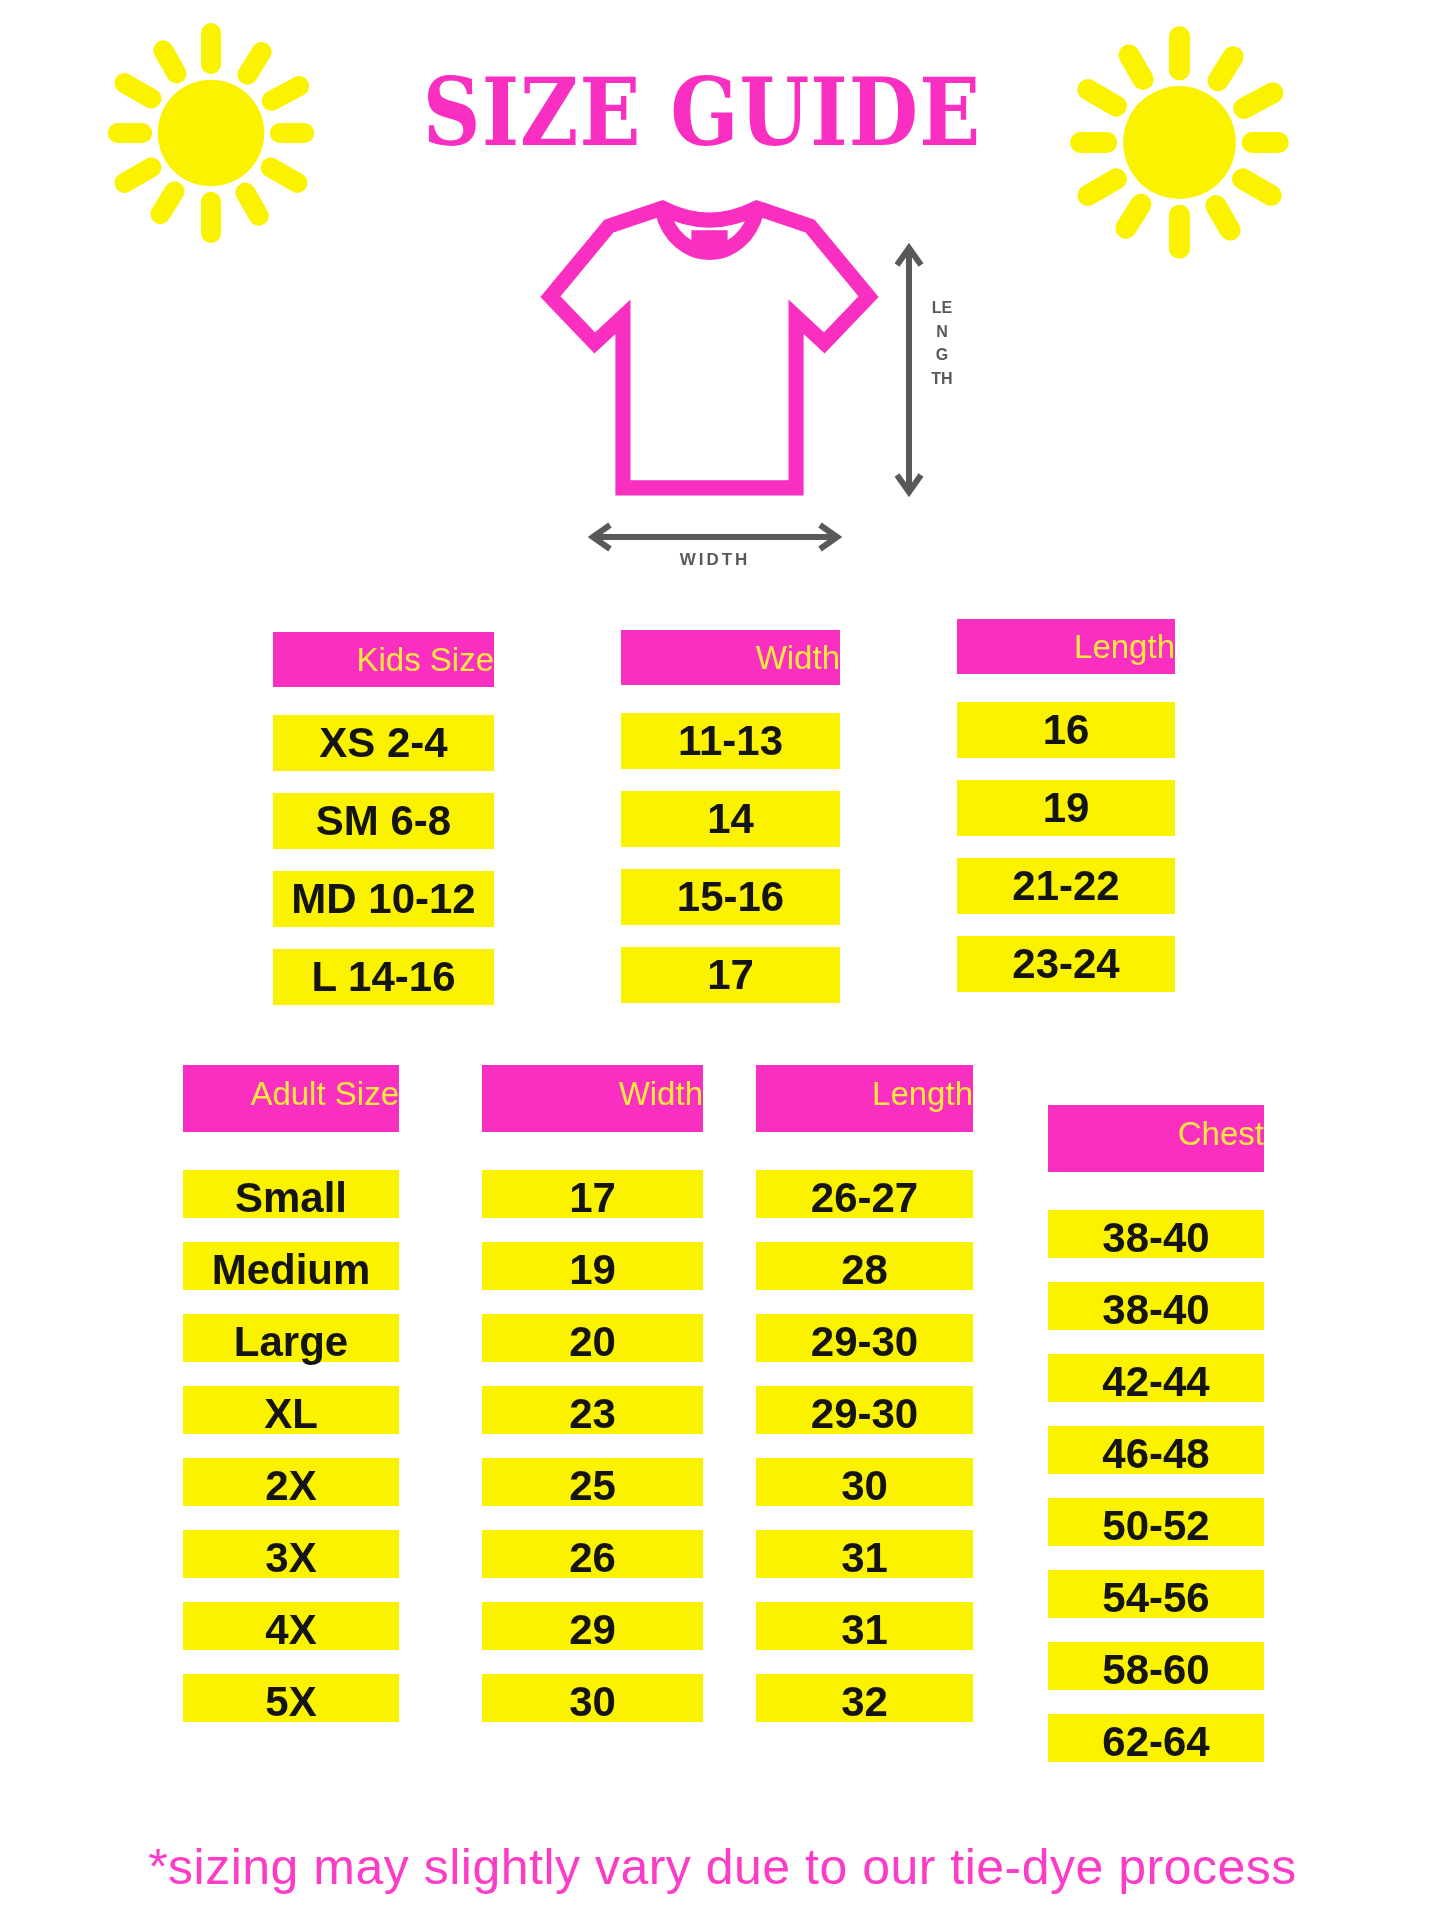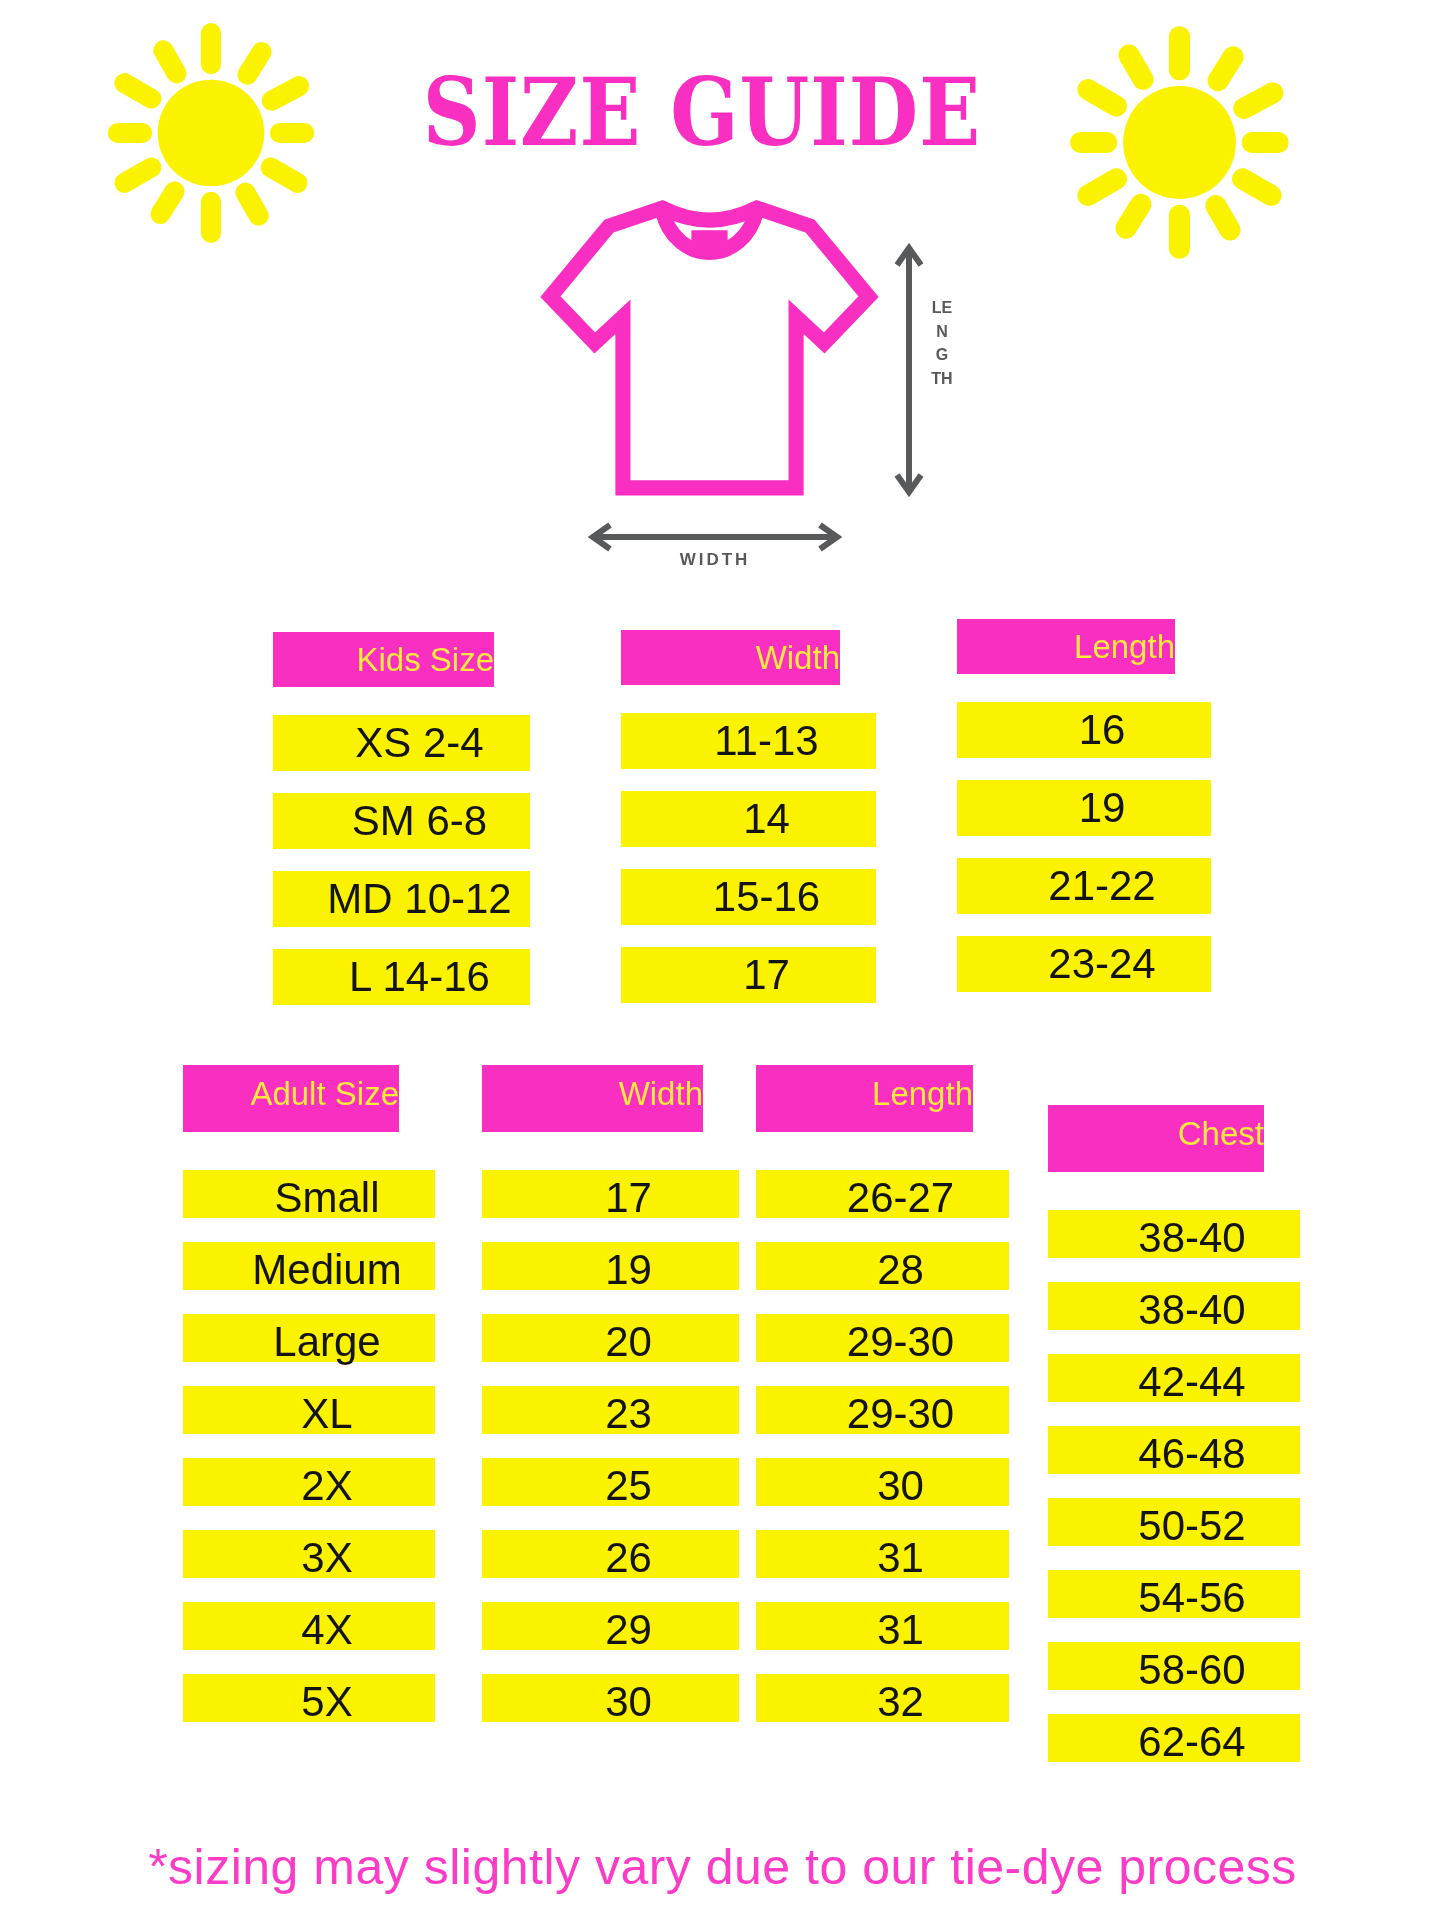--- a/index.html
+++ b/index.html
@@ -57,24 +57,23 @@
     height:55px; line-height:55px;
     width:100%;
     text-align:right;
   }
   .kids-col .hdr{margin-bottom:6px;}
   .adult-col .hdr{margin-bottom:14px; height:67px; line-height:57px;}
   .cell{
     background:#FBF200;
     color:#141414;
     font-size:42px;
-    font-weight:400;
+    font-weight:700;
     height:56px; line-height:56px;
     width:100%;
-    padding-left:36px;
   }
   .adult-col .cell{height:48px; line-height:55px;}
 
   
   .footer-note{
     position:absolute; left:0; top:1838px;
     width:100%; text-align:center;
     font-size:50px; font-weight:300;
     color:#FB3CC6;
     letter-spacing:0.5px;

